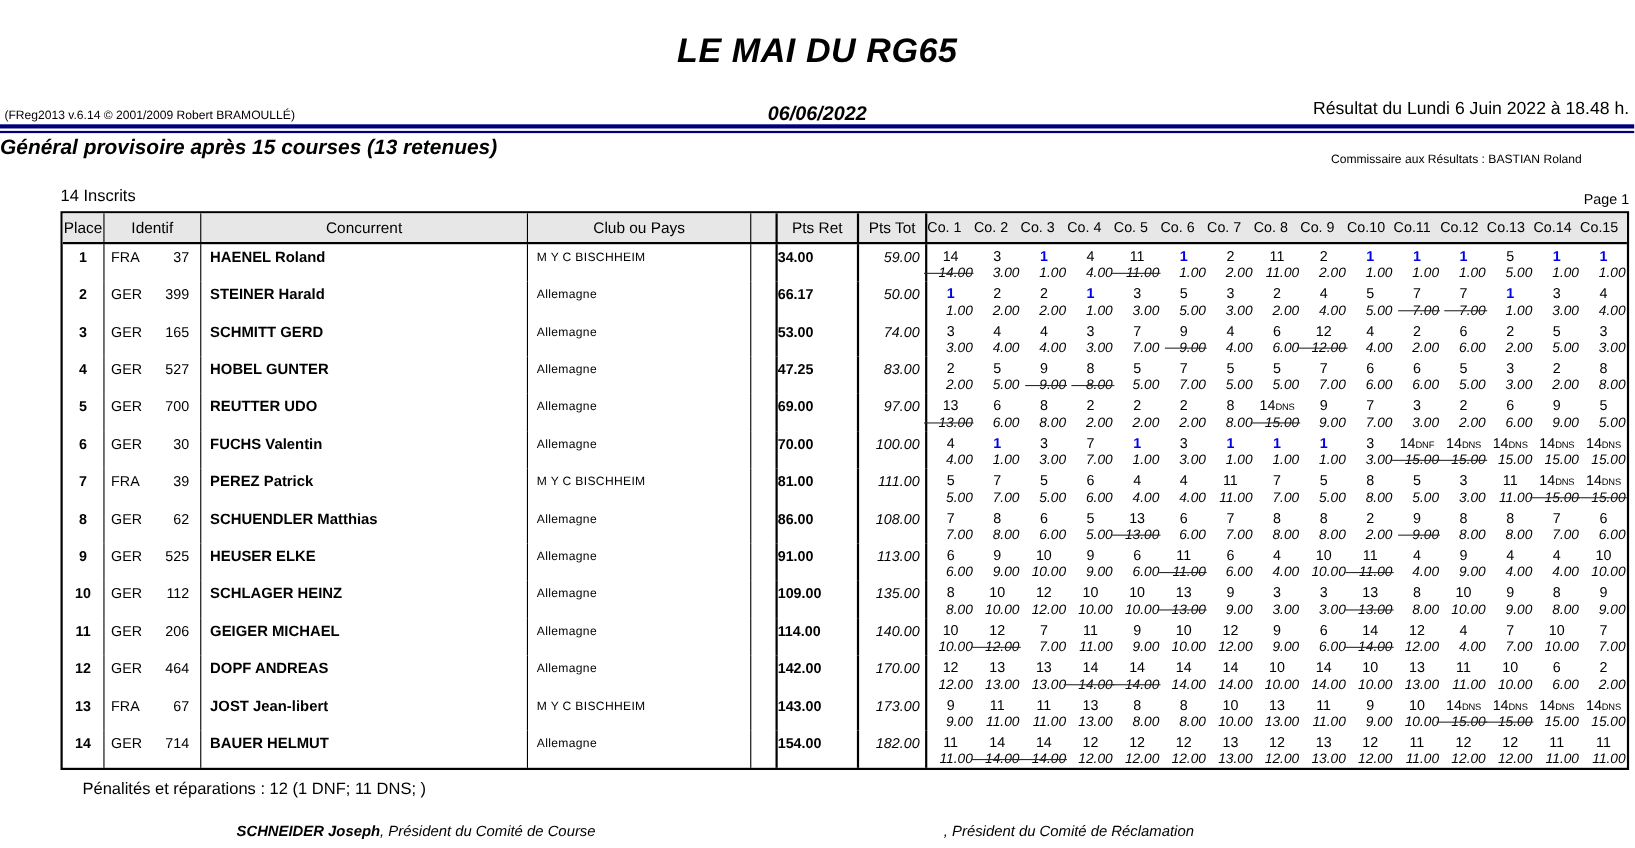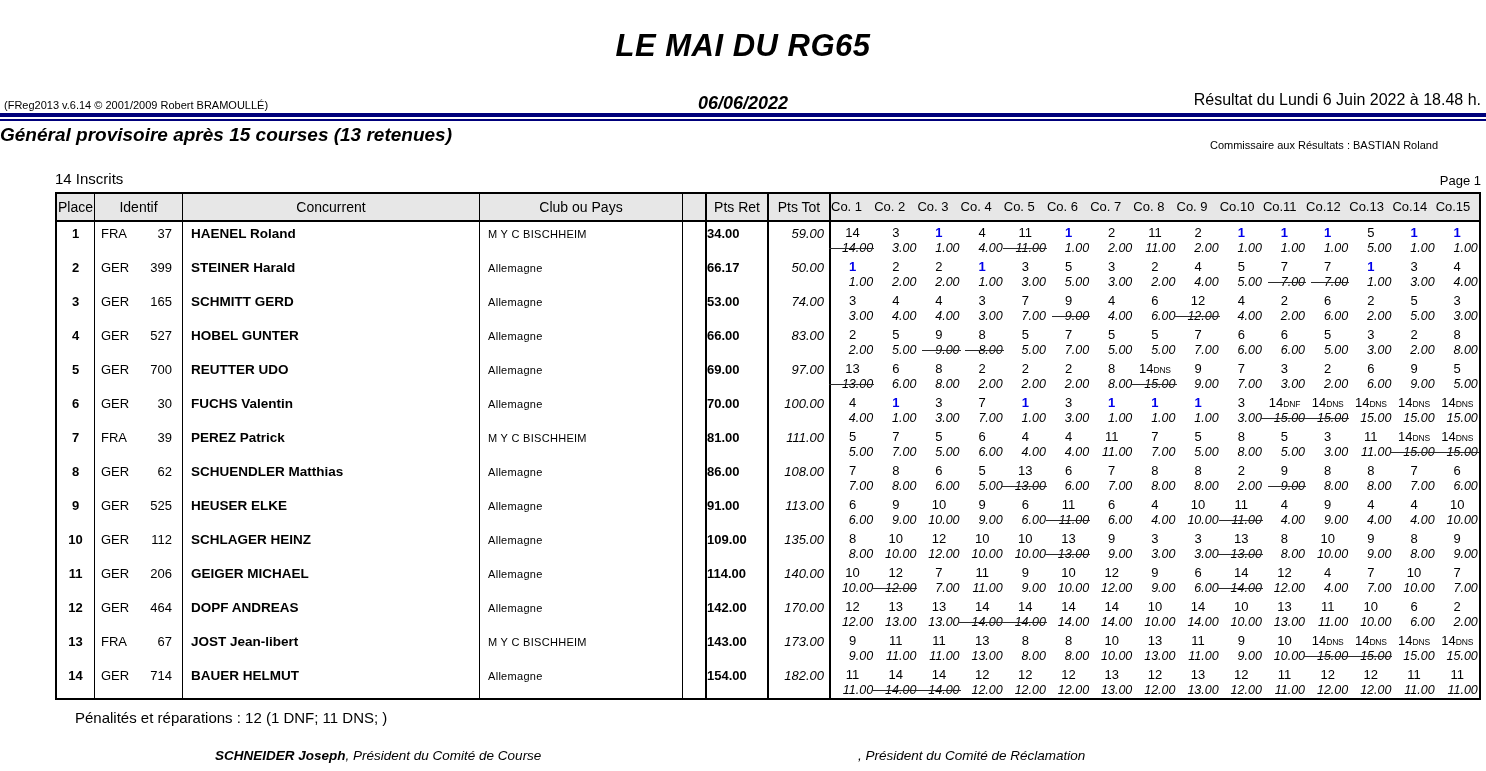--- a/index.html
+++ b/index.html
@@ -27,21 +27,21 @@
     border:2px solid #000;box-sizing:border-box;}
   .thead{display:flex;height:28px;background:var(--header-bg,#E7E7E7);
     border-bottom:2px solid #000;box-sizing:border-box;font-size:14px;}
   .thead>div{box-sizing:border-box;border-right:1px solid #000;
     display:flex;align-items:center;justify-content:center;height:100%;}
   .tbody{height:476px;}
   .row{display:flex;height:34px;font-size:13px;}
   .row>div{box-sizing:border-box;border-right:1px solid #000;height:100%;}
   .w-place{width:38px;} .w-id{width:88px;} .w-name{width:297px;}
   .w-club{width:203px;} .w-sp{width:24px;border-right-width:2px !important;}
-  .w-ret{width:62px;border-right-width:2px !important;}
+  .w-ret{width:74px;border-right-width:2px !important;}
   .w-tot{width:62px;border-right-width:2px !important;}
   .w-races{flex:1;border-right:none !important;}
 
   .thead .w-races{display:flex;justify-content:stretch;padding:0;}
   .race-h{width:calc(100%/15);font-size:13px;line-height:26px;white-space:nowrap;}
 
   .c-place{text-align:center;font-weight:bold;padding-top:4px;}
   .c-id{display:flex;justify-content:space-between;padding:4px 10px 0 6px;}
   .c-name{font-weight:bold;padding:4px 0 0 8px;font-size:13.5px;white-space:nowrap;}
   .c-club{font-size:11px;padding:6px 0 0 8px;letter-spacing:.3px;white-space:nowrap;}
@@ -332,21 +332,21 @@
         </div>
         <div class="row">
           <div class="w-place c-place">4</div>
           <div class="w-id c-id">
             <span>GER</span>
             <span>527</span>
           </div>
           <div class="w-name c-name">HOBEL GUNTER</div>
           <div class="w-club c-club">Allemagne</div>
           <div class="w-sp"></div>
-          <div class="w-ret c-ret">66.00</div>
+          <div class="w-ret c-ret">47.25</div>
           <div class="w-tot c-tot">83.00</div>
           <div class="w-races c-races">
             <div class="race">
               <div class="pos">2</div>
               <div class="pts"><span class="v">2.00</span></div>
             </div>
             <div class="race">
               <div class="pos">5</div>
               <div class="pts"><span class="v">5.00</span></div>
             </div>

